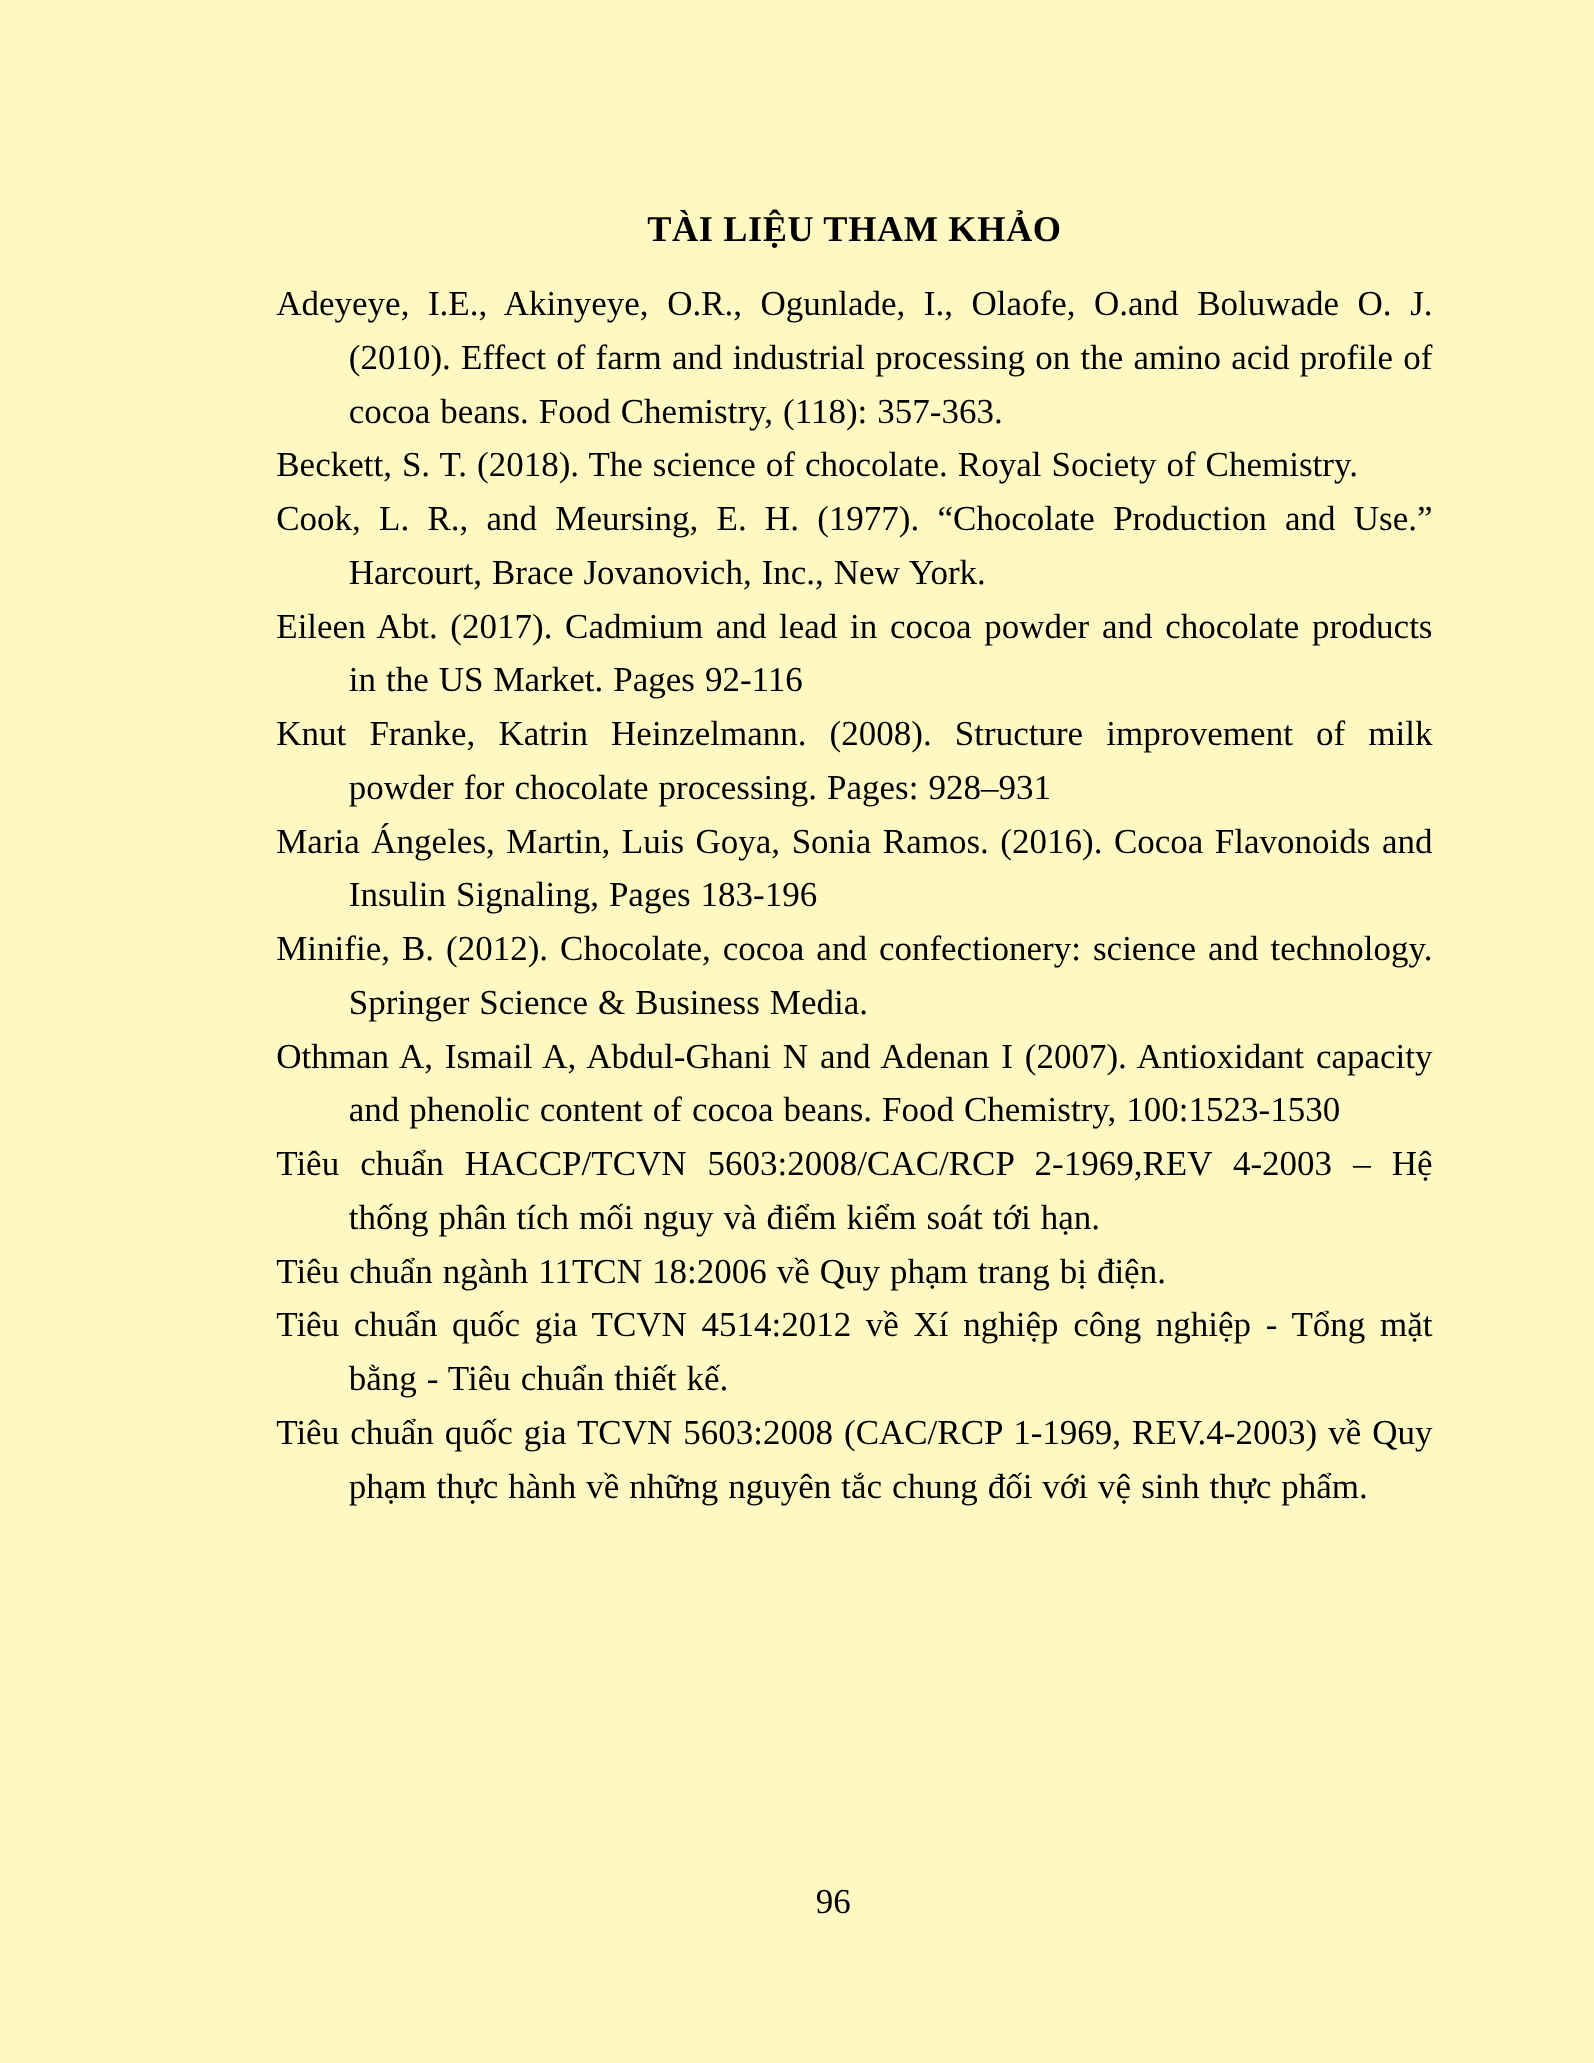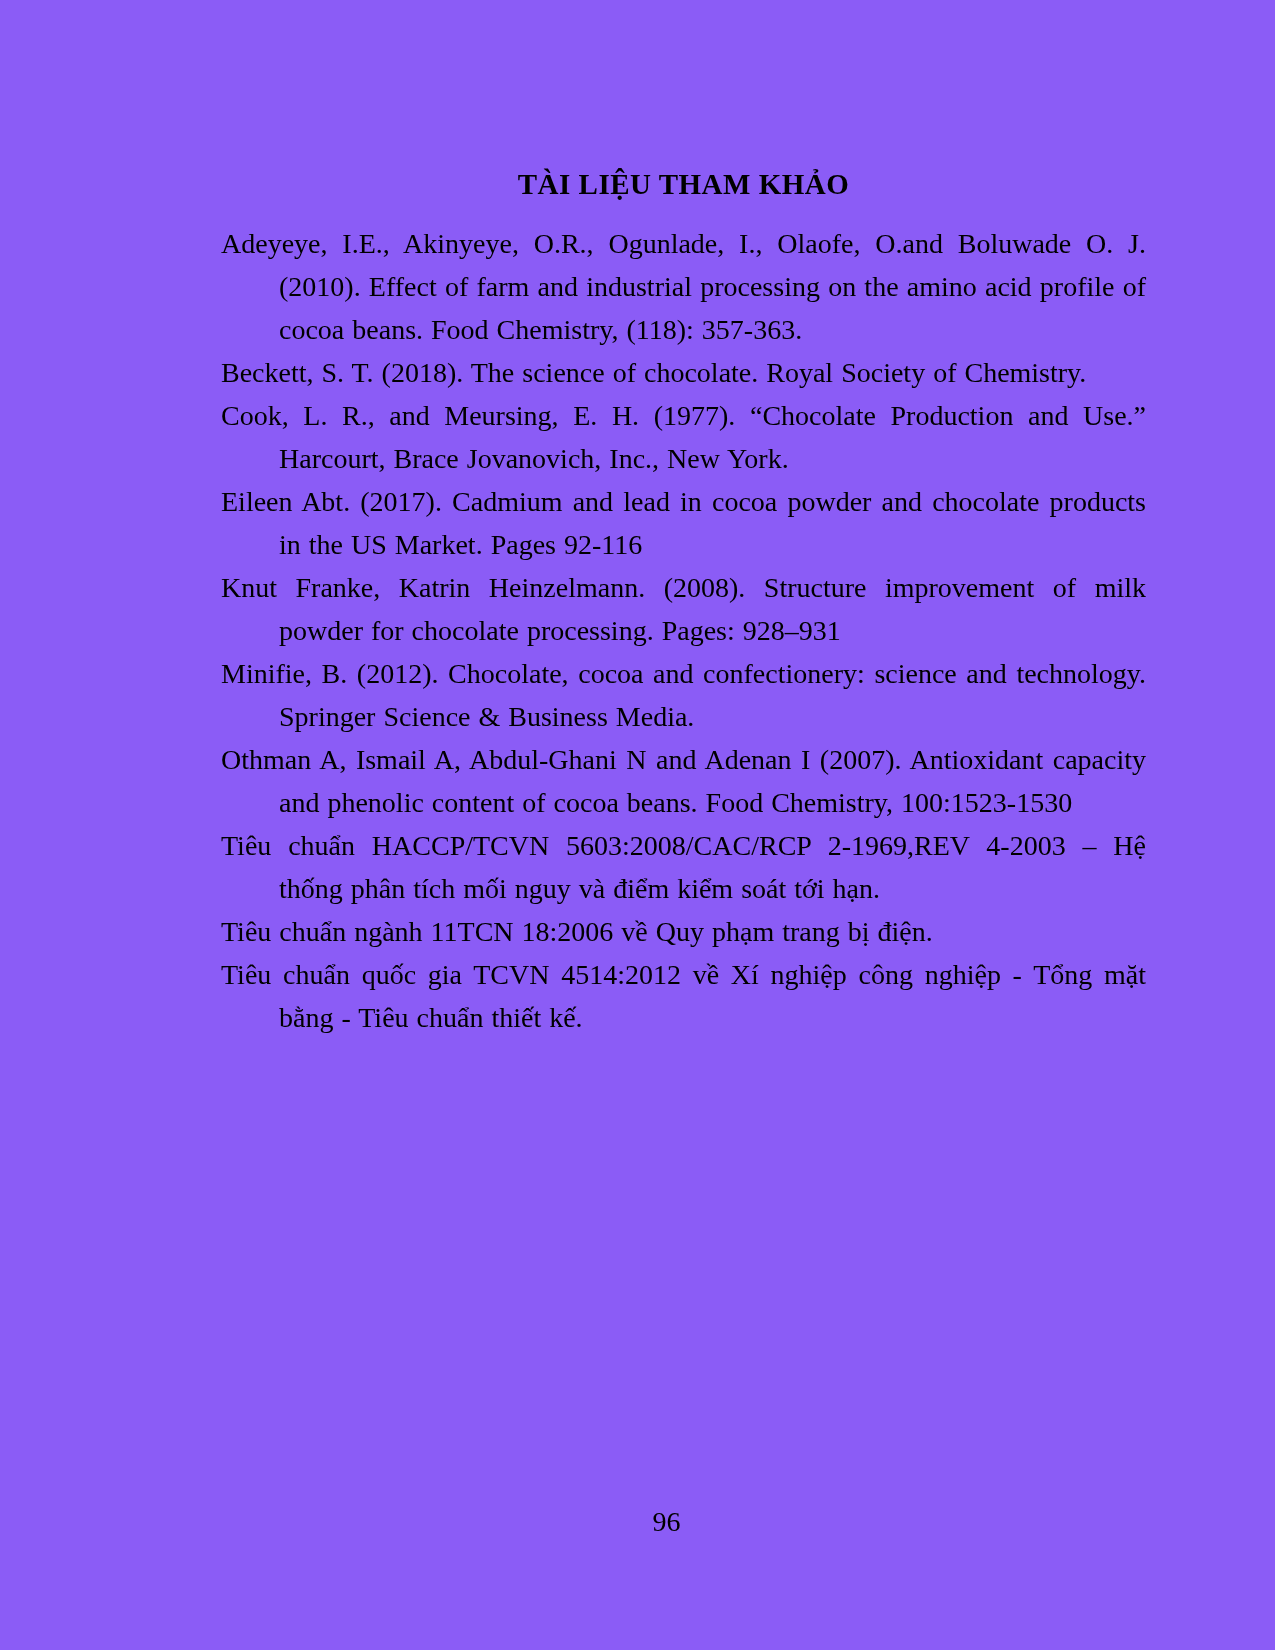--- a/index.html
+++ b/index.html
@@ -4,21 +4,21 @@
 <style>
   html, body {
     margin: 0;
     padding: 0;
     background: #ffffff;
   }
   .page {
     position: relative;
     width: 1275px;
     height: 1650px;
-    background: #8b5cf6;
+    background: #fef9c3;
     color: #000000;
     font-family: "Liberation Serif", "DejaVu Serif", serif;
     overflow: hidden;
   }
   .content {
     position: absolute;
     left: 205px;
     top: 163px;
     width: 957px;
   }
@@ -58,21 +58,23 @@
 
 <div class="page">
   <div class="content">
     <h1 class="doc-title">TÀI LIỆU THAM KHẢO</h1>
     <div class="ref-list">
       <p class="ref-entry">Adeyeye, I.E., Akinyeye, O.R., Ogunlade, I., Olaofe, O.and Boluwade O. J. (2010). Effect of farm and industrial processing on the amino acid profile of cocoa beans. Food Chemistry, (118): 357-363.</p>
       <p class="ref-entry">Beckett, S. T. (2018). The science of chocolate. Royal Society of Chemistry.</p>
       <p class="ref-entry">Cook, L. R., and Meursing, E. H. (1977). “Chocolate Production and Use.” Harcourt, Brace Jovanovich, Inc., New York.</p>
       <p class="ref-entry">Eileen Abt. (2017). Cadmium and lead in cocoa powder and chocolate products in the US Market. Pages 92-116</p>
       <p class="ref-entry">Knut Franke, Katrin Heinzelmann. (2008). Structure improvement of milk powder for chocolate processing. Pages: 928–931</p>
+      <p class="ref-entry">Maria Ángeles, Martin, Luis Goya, Sonia Ramos. (2016). Cocoa Flavonoids and Insulin Signaling, Pages 183-196</p>
       <p class="ref-entry">Minifie, B. (2012). Chocolate, cocoa and confectionery: science and technology. Springer Science &amp; Business Media.</p>
       <p class="ref-entry">Othman A, Ismail A, Abdul-Ghani N and Adenan I (2007). Antioxidant capacity and phenolic content of cocoa beans. Food Chemistry, 100:1523-1530</p>
       <p class="ref-entry">Tiêu chuẩn HACCP/TCVN 5603:2008/CAC/RCP 2-1969,REV 4-2003 – Hệ thống phân tích mối nguy và điểm kiểm soát tới hạn.</p>
       <p class="ref-entry">Tiêu chuẩn ngành 11TCN 18:2006 về Quy phạm trang bị điện.</p>
       <p class="ref-entry">Tiêu chuẩn quốc gia TCVN 4514:2012 về Xí nghiệp công nghiệp - Tổng mặt bằng - Tiêu chuẩn thiết kế.</p>
+      <p class="ref-entry">Tiêu chuẩn quốc gia TCVN 5603:2008 (CAC/RCP 1-1969, REV.4-2003) về Quy phạm thực hành về những nguyên tắc chung đối với vệ sinh thực phẩm.</p>
     </div>
   </div>
   <div class="page-number">96</div>
 </div>
 
 </body></html>

